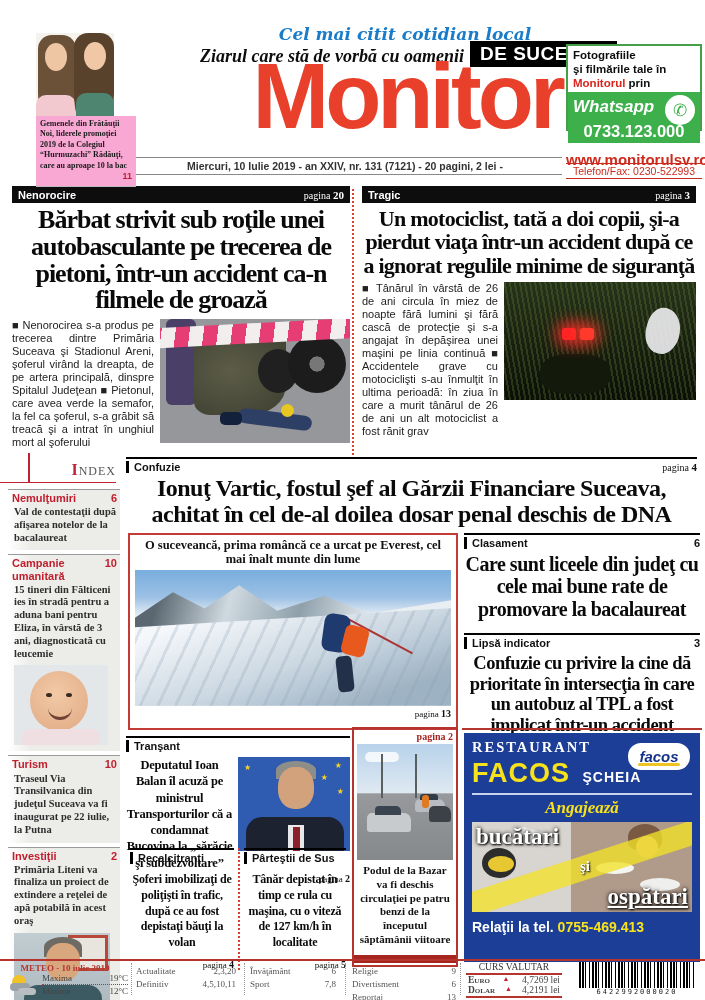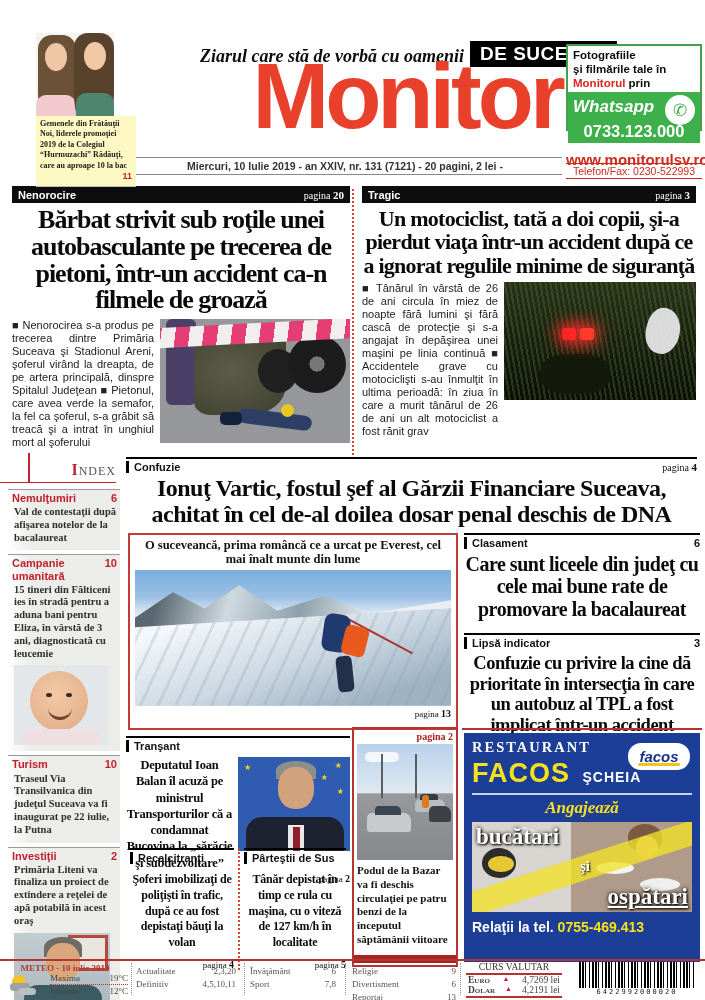--- a/index.html
+++ b/index.html
@@ -8,21 +8,21 @@
   .abs{position:absolute;}
 
   
   .twins{left:36px;top:33px;width:78px;height:140px;background:#f6f2ee;overflow:hidden;}
   .tw-hair1{position:absolute;left:2px;top:2px;width:38px;height:96px;background:#6b5138;border-radius:14px 14px 40% 40%;}
   .tw-face1{position:absolute;left:9px;top:10px;width:22px;height:28px;background:#eec6a4;border-radius:50%;}
   .tw-body1{position:absolute;left:0px;top:62px;width:40px;height:80px;background:#f3c9d0;border-radius:10px 10px 0 0;}
   .tw-hair2{position:absolute;left:38px;top:0px;width:40px;height:100px;background:#59422c;border-radius:14px 14px 40% 40%;}
   .tw-face2{position:absolute;left:48px;top:9px;width:22px;height:28px;background:#f0c8a6;border-radius:50%;}
   .tw-body2{position:absolute;left:40px;top:60px;width:38px;height:82px;background:#4e8570;border-radius:10px 10px 0 0;}
-  .twins-caption{left:36px;top:116px;width:92px;background:#fef9c3;padding:3px 4px;z-index:3;
+  .twins-caption{left:36px;top:116px;width:92px;background:#f9a8d4;padding:3px 4px;z-index:3;
      font-family:"Liberation Serif",serif;font-weight:bold;font-size:8px;line-height:1.3;color:#1a1a1a;
      border-bottom:1px solid #bbb;}
   .tc-page{display:block;text-align:right;color:#c22033;font-size:9px;font-family:"Liberation Sans",sans-serif;}
   .tagline-script{left:240px;top:24px;width:330px;text-align:center;color:#1a7cc9;
      font-family:"DejaVu Serif",serif;font-style:italic;font-weight:bold;font-size:17px;}
   .tagline-serif{left:198px;top:46px;width:268px;text-align:center;color:#0d0d0d;
      font-family:"Liberation Serif",serif;font-style:italic;font-weight:bold;font-size:18px;}
   .de-suceava{left:470px;top:41px;background:#000;color:#fff;font-weight:bold;font-size:19px;
      padding:2px 10px;letter-spacing:.5px;}
   .masthead-title{left:183px;top:50px;width:522px;text-align:center;color:#e8402a;
@@ -172,21 +172,21 @@
   .tf-pole{position:absolute;top:10px;width:2px;height:44px;background:#57605f;}
   .tp1{left:24px;} .tp2{left:58px;}
   .tf-car{position:absolute;border-radius:5px 7px 3px 3px;}
   .tf-c1{left:10px;bottom:28px;width:44px;height:19px;background:#c8cbce;}
   .tf-c1::before{content:"";position:absolute;left:8px;top:-7px;width:26px;height:9px;background:#3a4450;border-radius:4px 5px 0 0;}
   .tf-c2{left:58px;bottom:48px;width:30px;height:13px;background:#b9bdc2;}
   .tf-c2::before{content:"";position:absolute;left:5px;top:-5px;width:18px;height:6px;background:#323c46;border-radius:3px 3px 0 0;}
   .tf-c3{right:2px;bottom:38px;width:22px;height:16px;background:#3c4148;}
   .tf-worker{position:absolute;right:24px;bottom:52px;width:7px;height:13px;background:#e07a20;border-radius:3px;}
   .bz-caption{flex:1;font-family:"Liberation Serif",serif;font-weight:bold;font-size:11px;line-height:1.25;
-     margin-top:4px;}
+     text-align:center;margin-top:4px;}
   .bz-bar{height:8px;background:#a6251f;margin:2px -3px 0;}
   .right-rule{left:462px;top:728px;width:240px;border-top:2px solid #b5342e;height:0;}
 
   
   .facos{left:464px;top:733px;width:236px;height:229px;background:#1c3e96;box-sizing:border-box;
      padding:6px 8px;color:#fff;overflow:hidden;}
   .f-restaurant{font-family:"Liberation Serif",serif;font-weight:bold;font-size:14.5px;letter-spacing:2px;}
   .f-logo{position:absolute;right:10px;top:10px;width:62px;height:27px;background:#fff;border-radius:13px;
      display:flex;align-items:center;justify-content:center;font-style:italic;font-weight:bold;
      font-size:15px;color:#16338a;}
@@ -213,21 +213,21 @@
      color:#fff;text-shadow:1px 1px 2px #000;}
   .fs-t3{position:absolute;right:4px;bottom:2px;font-family:"Liberation Serif",serif;font-weight:bold;font-size:23px;
      color:#fff;text-shadow:1px 1px 2px #000,0 0 4px #000;text-decoration:underline;}
   .f-contact{margin-top:7px;font-weight:bold;font-size:14px;}
   .f-phone{color:#f8e21c;}
 
   
   .footer-rule{left:0;top:959px;width:705px;border-top:2px solid #b5342e;height:0;}
   .meteo{left:2px;top:963px;width:126px;}
   .mt-title{color:#b5342e;font-family:"Liberation Serif",serif;font-weight:bold;font-size:9px;text-align:center;}
-  .mt-body{display:flex;align-items:center;gap:12px;padding-left:8px;}
+  .mt-body{display:flex;align-items:center;gap:4px;padding-left:8px;}
   .w-ic{position:relative;width:28px;height:22px;flex:none;}
   .w-sun{position:absolute;left:2px;top:1px;width:14px;height:14px;background:#f0c228;border-radius:50%;}
   .w-c1{position:absolute;left:0px;top:9px;width:20px;height:8px;background:#9aa2a8;border-radius:6px;}
   .w-c2{position:absolute;left:8px;top:14px;width:18px;height:7px;background:#b8bec2;border-radius:6px;}
   .mt-rows{flex:1;}
   .mt-row{display:flex;justify-content:space-between;font-family:"Liberation Serif",serif;font-size:9px;color:#444;}
   .mt-sep{border-top:1px dotted #b5342e;margin:1px 0;}
   .f-col{position:absolute;top:965px;}
   .fc1{left:136px;width:100px;} .fc2{left:250px;width:86px;} .fc3{left:352px;width:104px;}
   .f-row{display:flex;justify-content:space-between;font-family:"Liberation Serif",serif;font-size:9px;color:#555;line-height:1.45;}
@@ -256,20 +256,21 @@
     <div class="tw-body1"></div>
     <div class="tw-hair2"></div>
     <div class="tw-face2"></div>
     <div class="tw-body2"></div>
   </div>
   <div class="abs twins-caption">
     <span>Gemenele din Frătăuţii Noi, liderele promoţiei 2019 de la Colegiul “Hurmuzachi” Rădăuţi, care au aproape 10 la bac</span>
     <span class="tc-page">11</span>
   </div>
 
+  <div class="abs tagline-script">Cel mai citit cotidian local</div>
   <div class="abs tagline-serif">Ziarul care stă de vorbă cu oamenii</div>
   <div class="abs de-suceava">DE SUCEAVA</div>
   <div class="abs masthead-title">Monitorul</div>
 
   <div class="abs promo-box">
     <div class="promo-top">
       <div>Fotografiile</div>
       <div>şi filmările tale în</div>
       <div><span class="promo-brand">Monitorul</span><span> prin</span></div>
     </div>

